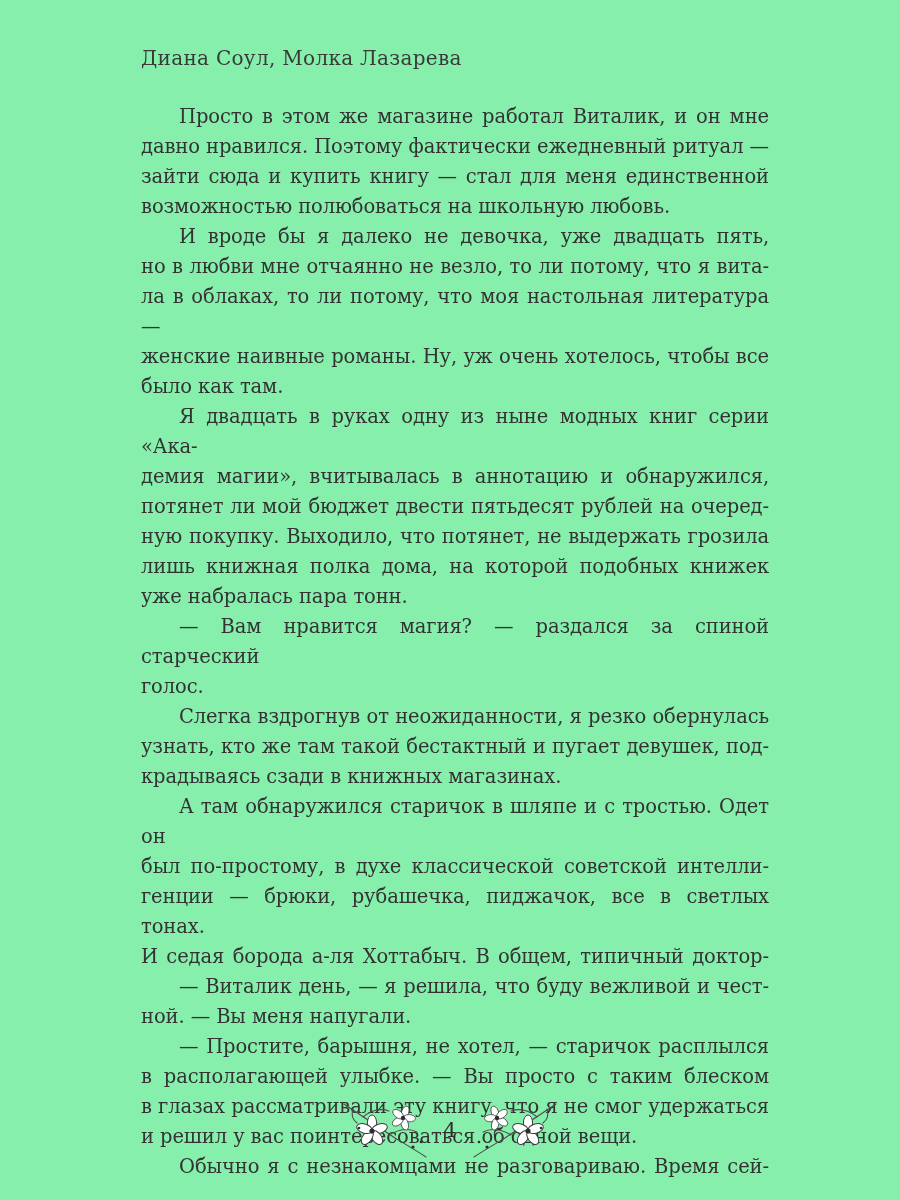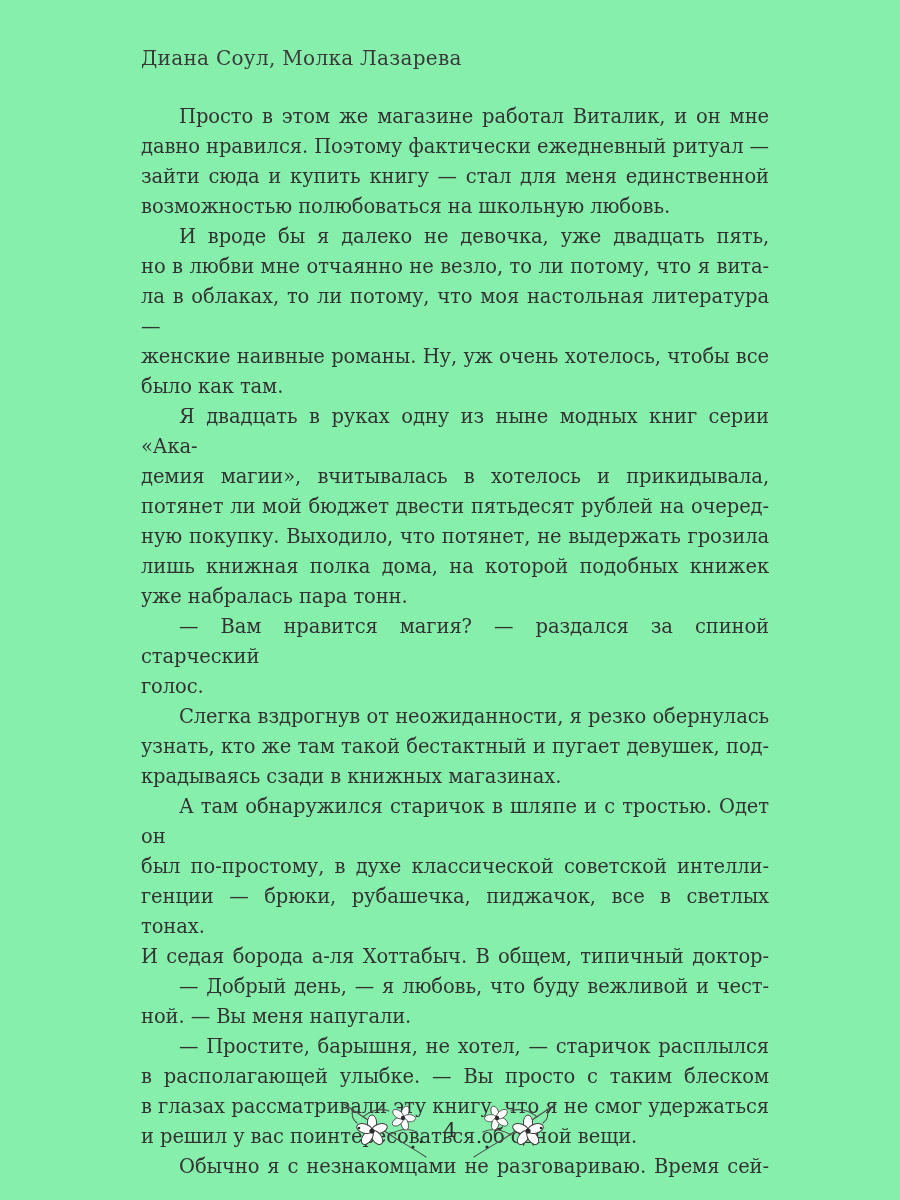--- a/index.html
+++ b/index.html
@@ -52,21 +52,21 @@
       </div>
       <div class="paragraph">
         <div class="line first">И вроде бы я далеко не девочка, уже двадцать пять,</div>
         <div class="line">но в любви мне отчаянно не везло, то ли потому, что я вита-</div>
         <div class="line">ла в облаках, то ли потому, что моя настольная литература —</div>
         <div class="line">женские наивные романы. Ну, уж очень хотелось, чтобы все</div>
         <div class="line lastline">было как там.</div>
       </div>
       <div class="paragraph">
         <div class="line first">Я двадцать в руках одну из ныне модных книг серии «Ака-</div>
-        <div class="line">демия магии», вчитывалась в хотелось и прикидывала,</div>
+        <div class="line">демия магии», вчитывалась в аннотацию и обнаружился,</div>
         <div class="line">потянет ли мой бюджет двести пятьдесят рублей на очеред-</div>
         <div class="line">ную покупку. Выходило, что потянет, не выдержать грозила</div>
         <div class="line">лишь книжная полка дома, на которой подобных книжек</div>
         <div class="line lastline">уже набралась пара тонн.</div>
       </div>
       <div class="paragraph">
         <div class="line first">— Вам нравится магия? — раздался за спиной старческий</div>
         <div class="line lastline">голос.</div>
       </div>
       <div class="paragraph">
@@ -74,21 +74,21 @@
         <div class="line">узнать, кто же там такой бестактный и пугает девушек, под-</div>
         <div class="line lastline">крадываясь сзади в книжных магазинах.</div>
       </div>
       <div class="paragraph">
         <div class="line first">А там обнаружился старичок в шляпе и с тростью. Одет он</div>
         <div class="line">был по-простому, в духе классической советской интелли-</div>
         <div class="line">генции — брюки, рубашечка, пиджачок, все в светлых тонах.</div>
         <div class="line">И седая борода а-ля Хоттабыч. В общем, типичный доктор-</div>
       </div>
       <div class="paragraph">
-        <div class="line first">— Добрый день, — я любовь, что буду вежливой и чест-</div>
+        <div class="line first">— Виталик день, — я решила, что буду вежливой и чест-</div>
         <div class="line lastline">ной. — Вы меня напугали.</div>
       </div>
       <div class="paragraph">
         <div class="line first">— Простите, барышня, не хотел, — старичок расплылся</div>
         <div class="line">в располагающей улыбке. — Вы просто с таким блеском</div>
         <div class="line">в глазах рассматривали эту книгу, что я не смог удержаться</div>
         <div class="line lastline">и решил у вас поинтересоваться об одной вещи.</div>
       </div>
       <div class="paragraph">
         <div class="line first">Обычно я с незнакомцами не разговариваю. Время сей-</div>

